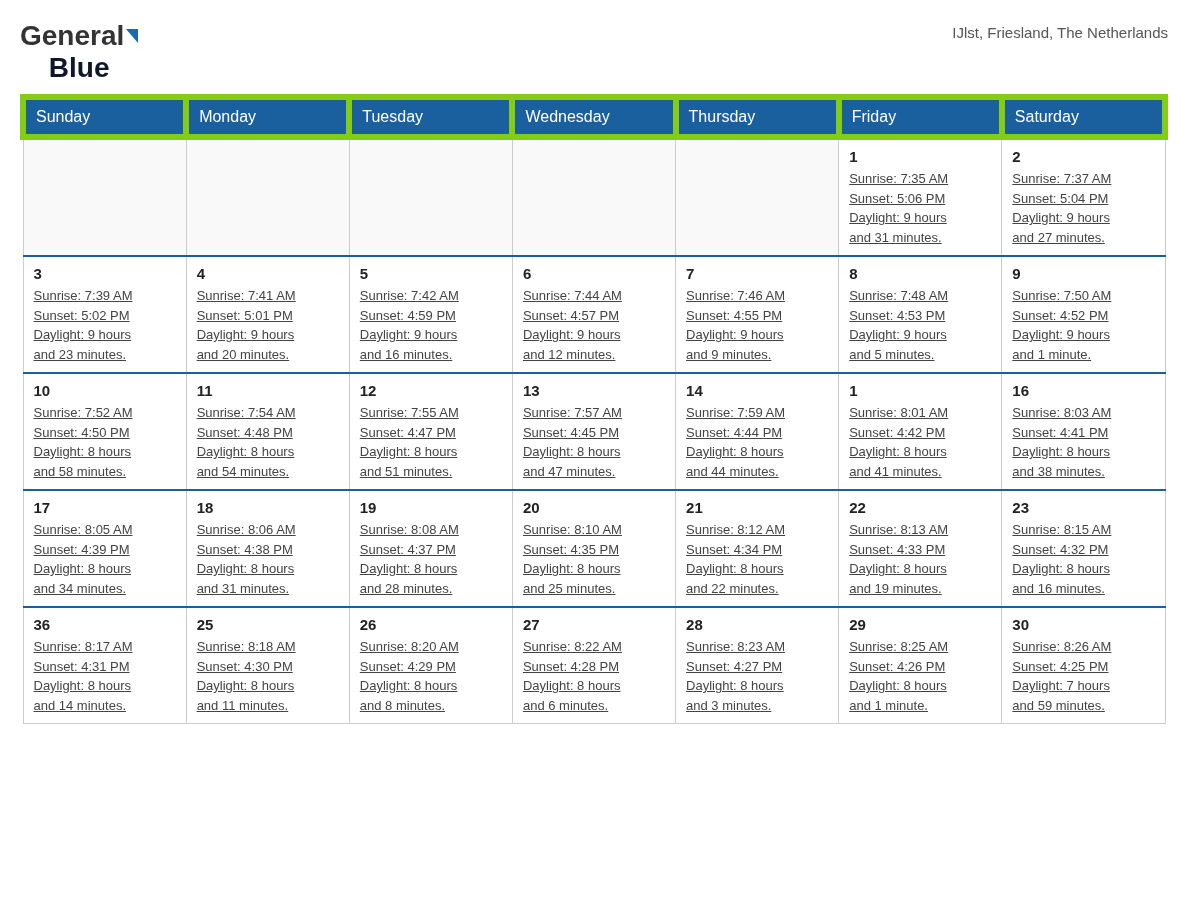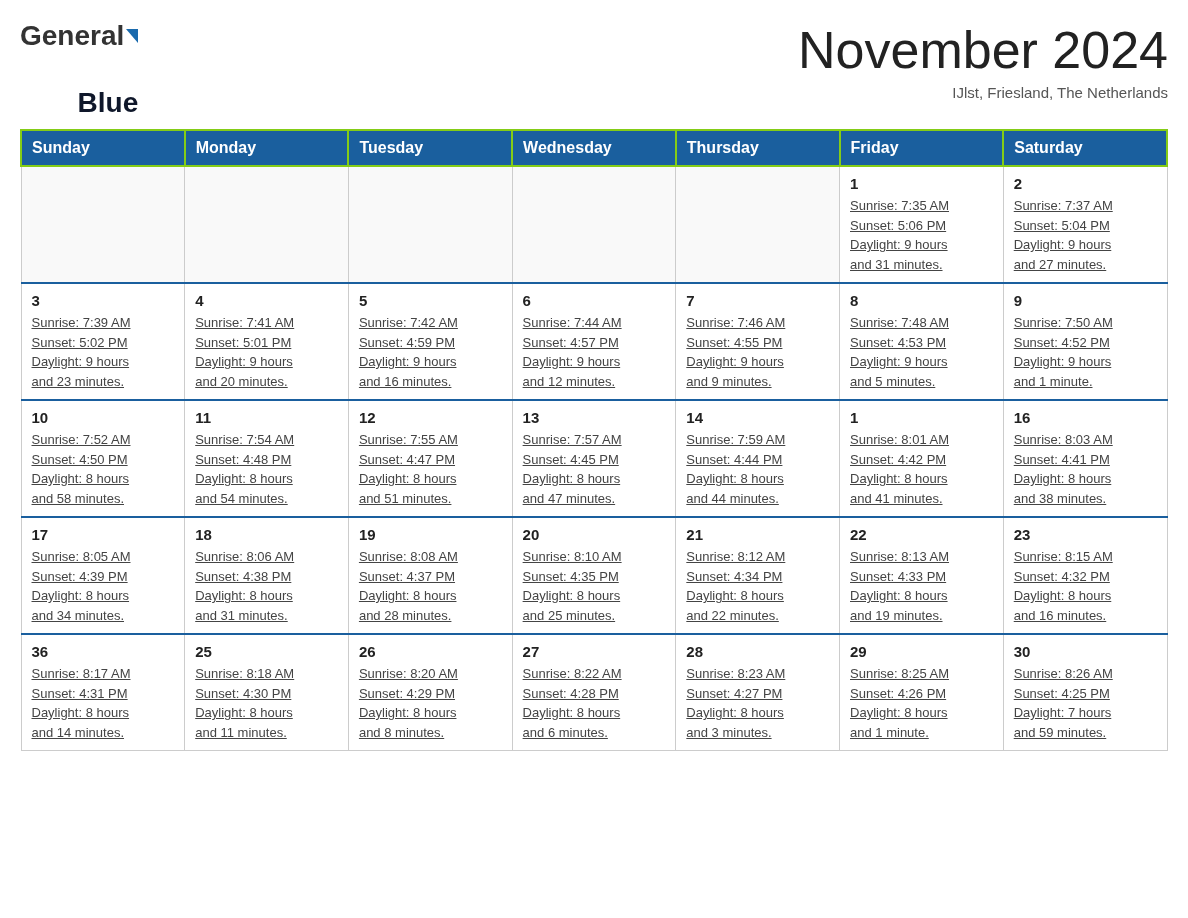--- a/index.html
+++ b/index.html
@@ -12,22 +12,21 @@
     }
     .header-area {
       display: flex;
       justify-content: space-between;
       align-items: flex-start;
       margin-bottom: 10px;
     }
     .logo {
       display: flex;
       flex-direction: column;
-      align-items: flex-end;
-      gap: 35px;
+      align-items: center;
     }
     .logo-text-general {
       font-size: 28px;
       font-weight: bold;
       color: #333;
     }
     .logo-text-blue {
       font-size: 28px;
       font-weight: bold;
       color: #0f172a;
@@ -60,24 +59,24 @@
     }
     .calendar {
       width: 100%;
       border-collapse: collapse;
       margin-top: 8px;
     }
     .calendar th {
       background-color: #1a5f9e;
       color: #fff;
       font-size: 16px;
-      font-weight: bold;
+      font-weight: normal;
       padding: 8px 10px;
       text-align: left;
-      border: 2px solid #84cc16;
+      border: 6px solid #84cc16;
     }
     .calendar td {
       vertical-align: top;
       padding: 8px 10px;
       border: 1px solid #ccc;
       width: 14.28%;
       font-size: 13.5px;
       color: #333;
       min-height: 110px;
     }
@@ -108,21 +107,20 @@
   <div class="logo">
     <div class="logo-row1">
       <span class="logo-text-general">General</span>
       <span class="logo-arrow"></span>
     </div>
     <div>
       <span class="logo-text-blue">Blue</span>
     </div>
   </div>
   <div class="title-area">
-    <div class="month-title">November 2024</div>
     <div class="location-title">IJlst, Friesland, The Netherlands</div>
   </div>
 </div>
 
 <table class="calendar">
   <thead>
     <tr>
     <th>Sunday</th>
         <th>Monday</th>
         <th>Tuesday</th>

